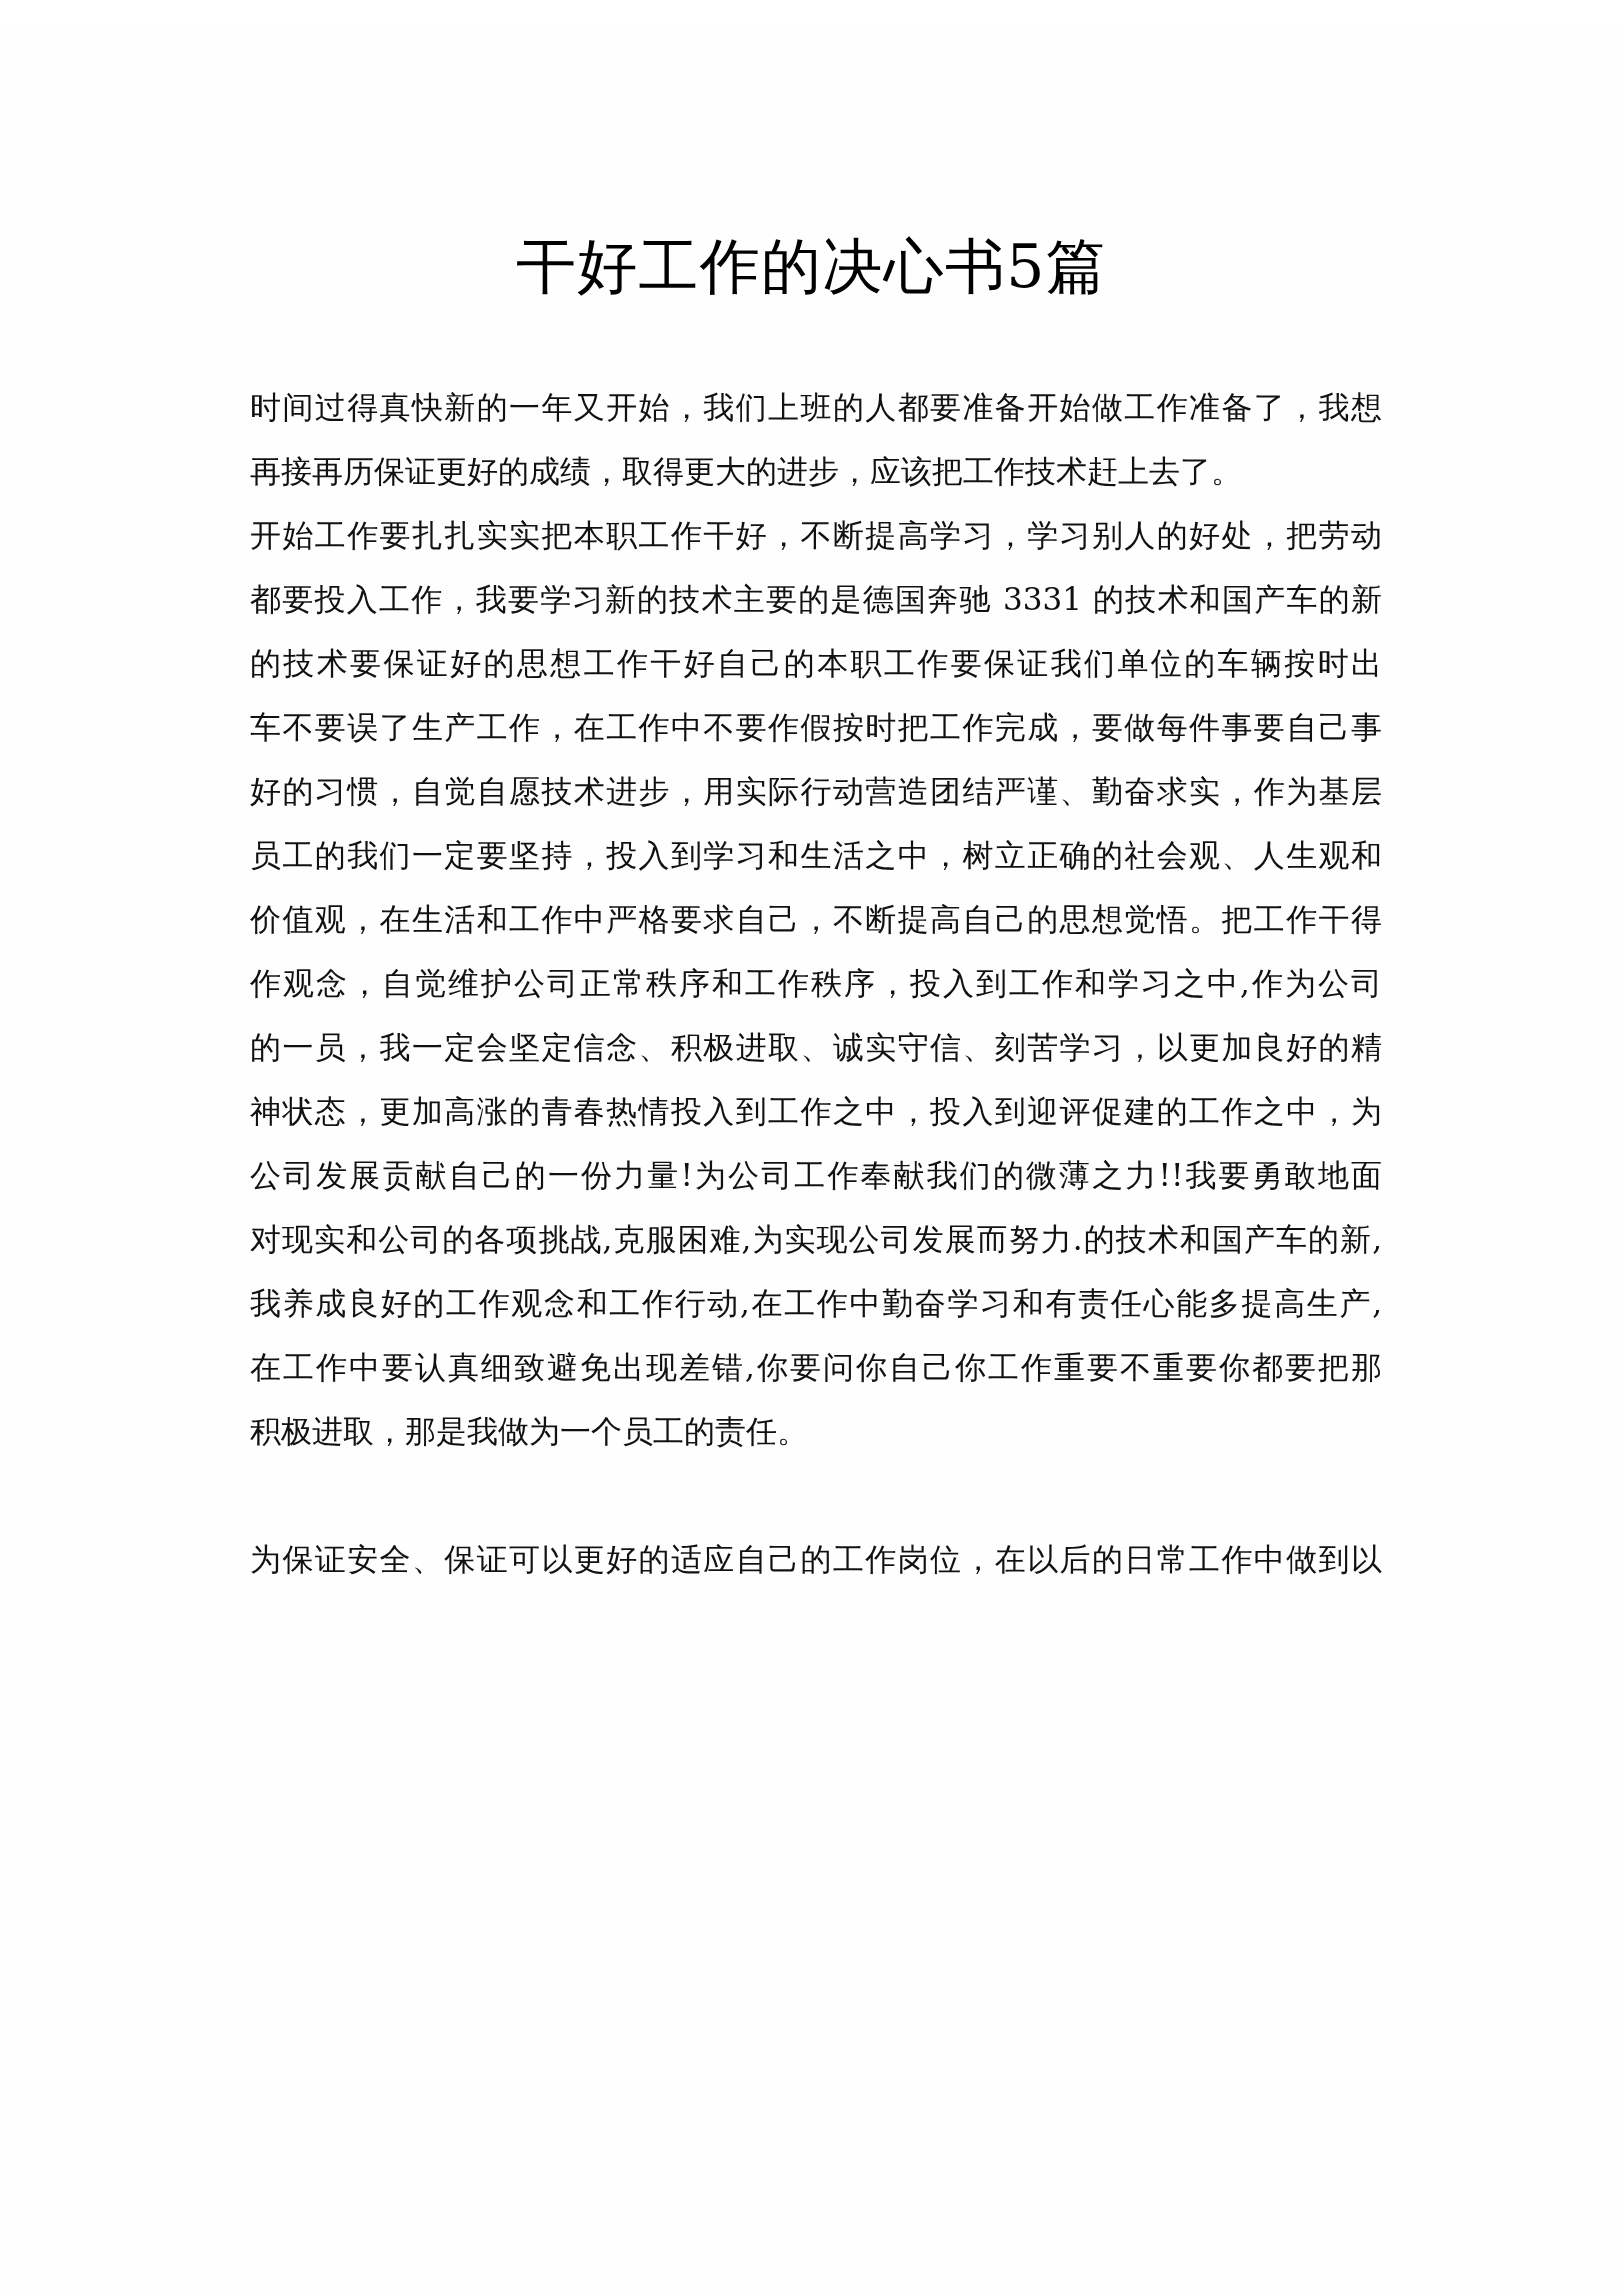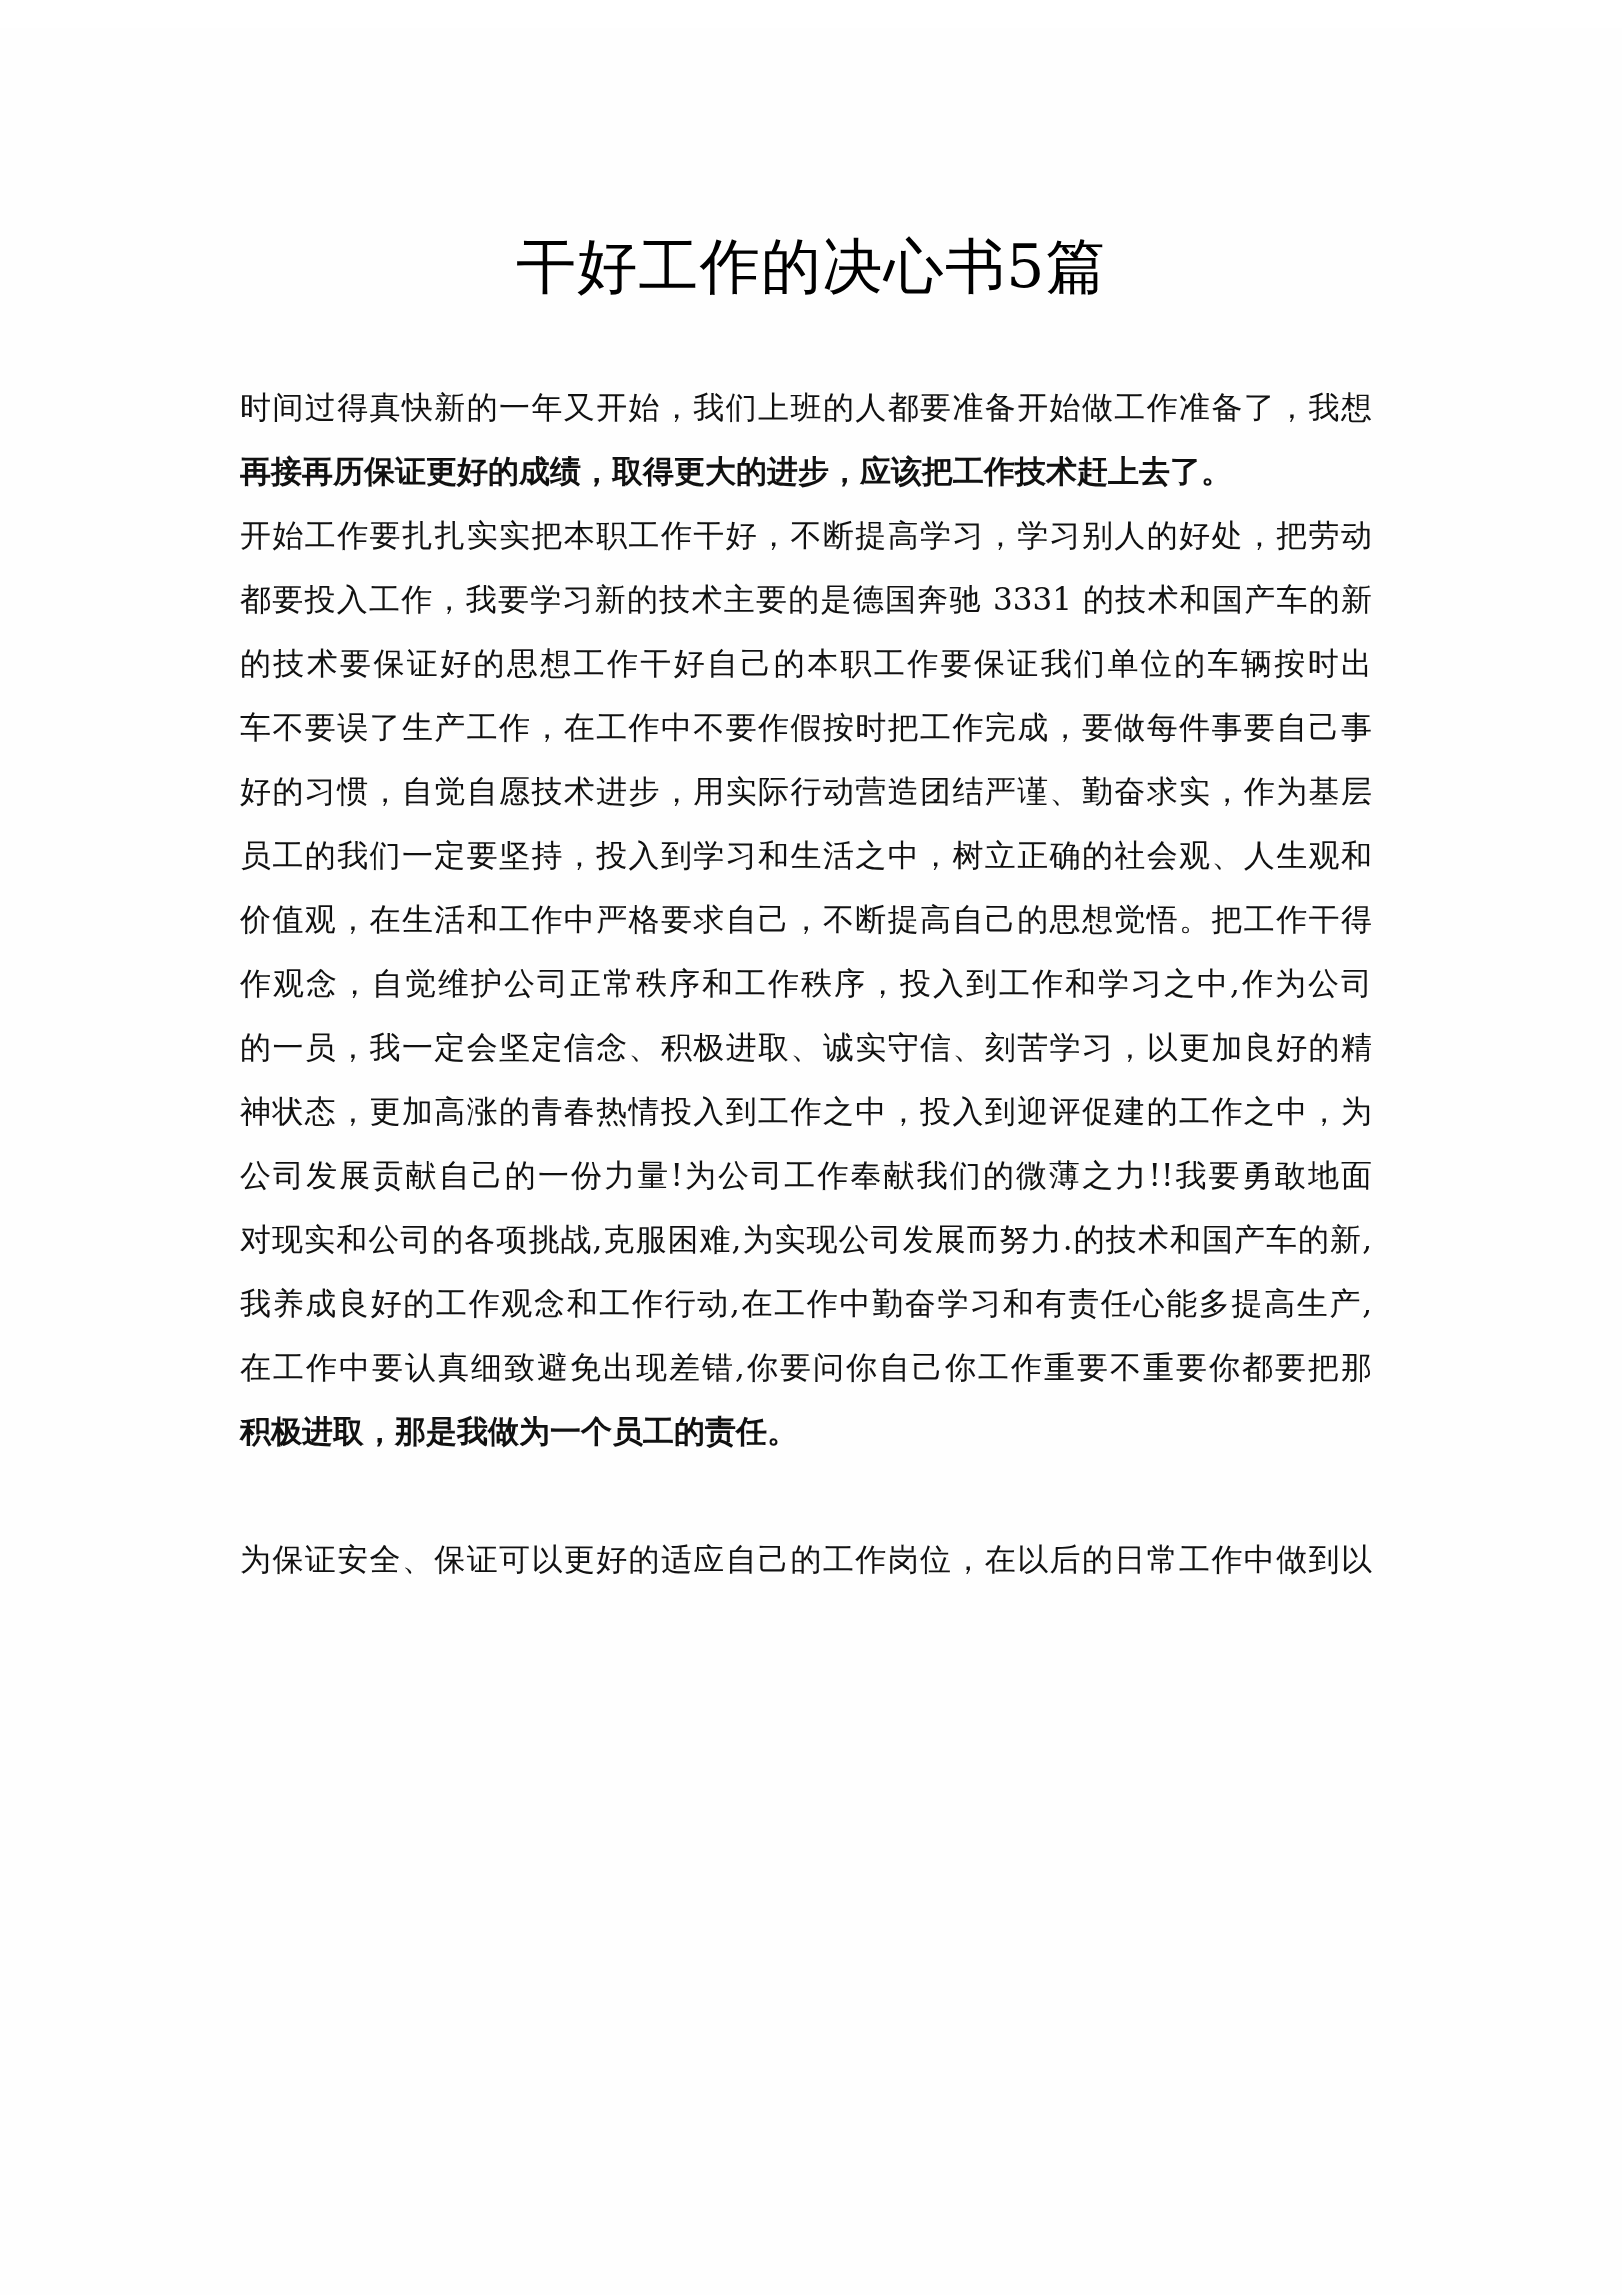--- a/index.html
+++ b/index.html
@@ -1,24 +1,24 @@
 <!DOCTYPE html>
 <html style="font-size:10.5px"><head>
 <meta charset="utf-8">
 <style>
   html, body { margin: 0; padding: 0; background: #ffffff; }
   body { width: 1623px; height: 2295px; position: relative; overflow: hidden;
          font-family: "DejaVu Serif", "Liberation Serif", serif; color: #111111; }
   .page { position: absolute; left: 0; top: 0; width: 1623px; height: 2295px; background: #fefefe; margin-top: 28px; }
   .title { position: absolute; left: 0; width: 1623px; top: 196px; text-align: center;
            font-size: 60px; line-height: 85px; letter-spacing: 1.3px; color: #000; }
-  .body { position: absolute; left: 240px; top: 347px; width: 1132px; }
+  .body { position: absolute; left: 250px; top: 347px; width: 1132px; }
   .line { display: block; height: 64px; line-height: 64px; font-size: 31px;
           white-space: nowrap; text-align: justify; text-align-last: justify; color: #111; }
-  .line.last { text-align-last: left; font-weight: bold; }
+  .line.last { text-align-last: left; }
   .gap { display: block; height: 64px; }
 </style>
 </head>
 <body>
 
 <div class="page">
   <div class="title">干好工作的决心书5篇</div>
 
   <div class="body">
 

